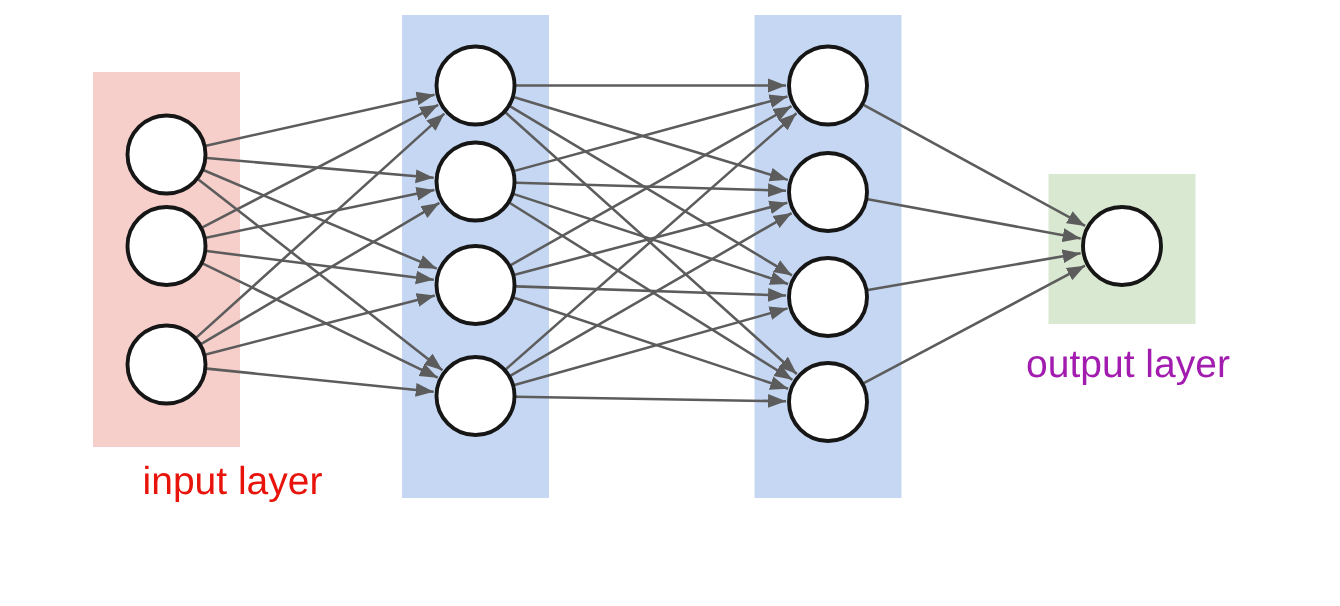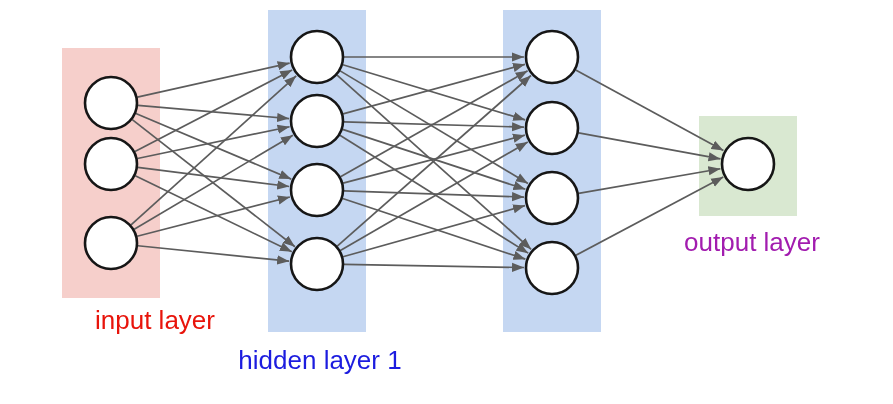--- a/index.html
+++ b/index.html
@@ -88,17 +88,16 @@
       <circle cx="317" cy="264" r="26" fill="#ffffff" stroke="#161616" stroke-width="2.6"></circle>
       <circle cx="552" cy="57" r="26" fill="#ffffff" stroke="#161616" stroke-width="2.6"></circle>
       <circle cx="552" cy="128" r="26" fill="#ffffff" stroke="#161616" stroke-width="2.6"></circle>
       <circle cx="552" cy="198" r="26" fill="#ffffff" stroke="#161616" stroke-width="2.6"></circle>
       <circle cx="552" cy="268" r="26" fill="#ffffff" stroke="#161616" stroke-width="2.6"></circle>
       <circle cx="748" cy="164" r="26" fill="#ffffff" stroke="#161616" stroke-width="2.6"></circle>
     </svg>
 
   <div class="layer-label" style="left: 111px; top: 306px; color: rgb(232, 20, 11); margin-left: 44px;">input layer</div>
 
-  <div class="layer-label" style="left: 320px; top: 346px; color: rgb(28, 28, 223);">hidden layer 1</div>
 
 
   <div class="layer-label" style="left: 752px; top: 228px; color: #a21caf;">output layer</div>
 </div>
 
 </body></html>

